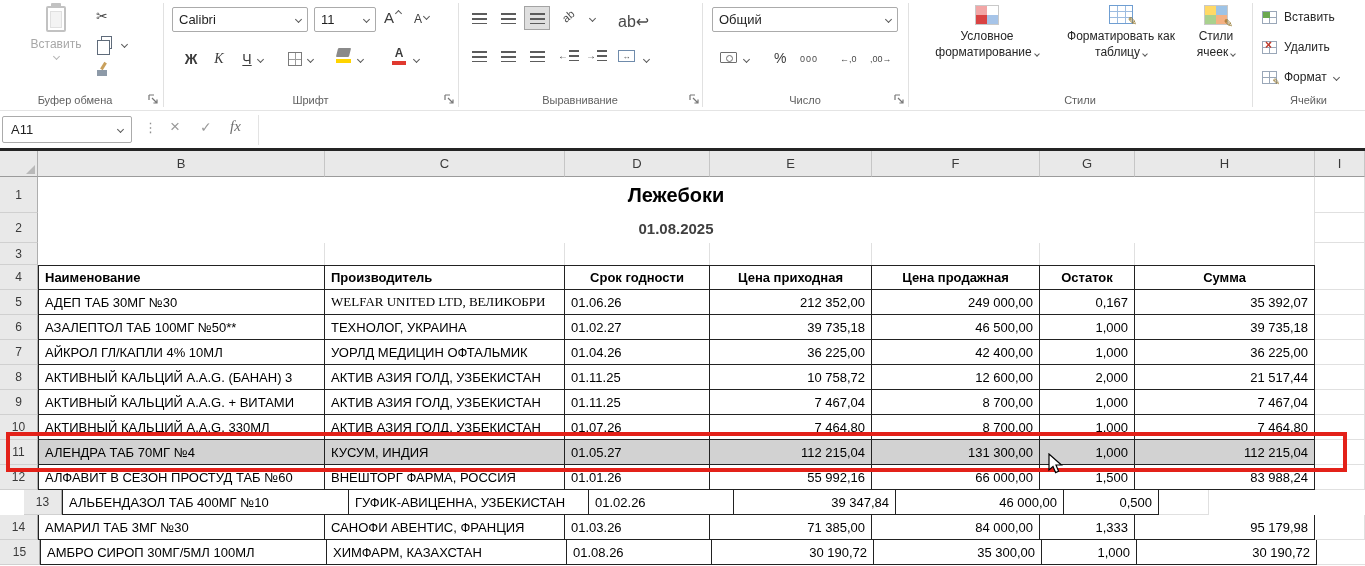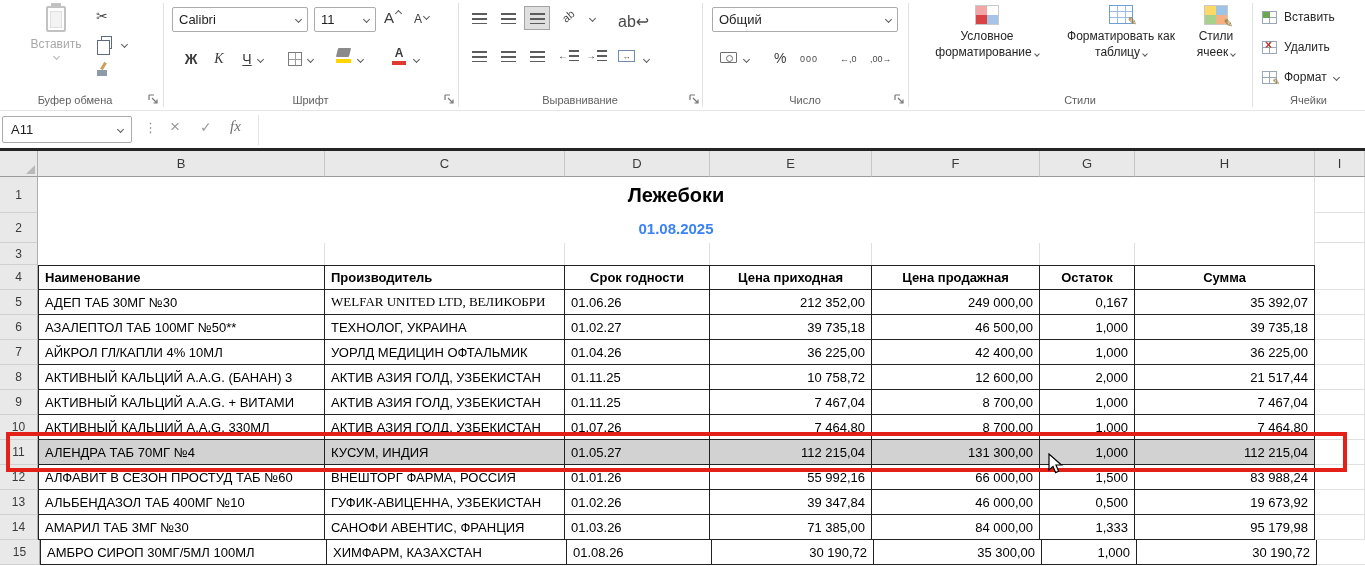--- a/index.html
+++ b/index.html
@@ -92,21 +92,21 @@
   .grid{position:absolute;top:151px;left:0;width:1365px;}
   .g-row{display:flex;}
   .g-gut{background:#e9e9e9;border-right:1px solid #aeaeae;border-bottom:1px solid #d0d0d0;display:flex;align-items:center;justify-content:center;font-size:12px;color:#3a3a3a;flex:none;}
   .g-ch{background:#e9e9e9;border-right:1px solid #c6c6c6;border-bottom:1px solid #9b9b9b;display:flex;align-items:center;justify-content:center;font-size:13px;color:#3a3a3a;flex:none;}
   .g-corner{background:#e9e9e9;border-right:1px solid #aeaeae;border-bottom:1px solid #9b9b9b;position:relative;flex:none;}
   .g-corner::after{content:'';position:absolute;right:2px;bottom:2px;border-left:9px solid rgba(0,0,0,0);border-bottom:9px solid #b9b9b9;}
   .g-light{border-right:1px solid #e0e0e0;border-bottom:1px solid #e0e0e0;flex:none;background:#fff;}
   .g-light.nb{border-bottom:none;}
   .g-merge{display:flex;align-items:center;justify-content:center;border-right:1px solid #e0e0e0;flex:none;background:#fff;white-space:nowrap;overflow:hidden;}
   .title{font-size:20px;font-weight:bold;color:#000;}
-  .subtitle{font-size:15px;font-weight:bold;color:#3b82f6;}
+  .subtitle{font-size:15px;font-weight:bold;color:#404040;}
   .g-td{border-right:1px solid #222;border-bottom:1px solid #222;display:flex;align-items:center;padding:0 6px;font-size:13px;white-space:nowrap;overflow:hidden;background:#fff;flex:none;color:#000;}
   .g-td.first{border-left:1px solid #222;}
   .g-td.th{border-top:1px solid #222;font-weight:bold;}
   .c-c{justify-content:center;}.c-l{justify-content:flex-start;}.c-r{justify-content:flex-end;}
   .g-td.sel{background:#d2d2d2;}
 
   .red-box{position:absolute;left:6px;top:432px;width:1341px;height:40px;border:4px solid #e32119;z-index:40;pointer-events:none;}
   .cursor{position:absolute;left:1048px;top:453px;z-index:50;pointer-events:none;}
 </style>
 </head>
@@ -414,29 +414,28 @@
       <div class="g-gut" style="width: 38px;">12</div>
       <div class="g-td c-l first" style="width: 287px;">АЛФАВИТ В СЕЗОН ПРОСТУД ТАБ №60</div>
       <div class="g-td c-l" style="width: 240px;">ВНЕШТОРГ ФАРМА, РОССИЯ</div>
       <div class="g-td c-l" style="width: 145px;">01.01.26</div>
       <div class="g-td c-r" style="width: 162px;">55 992,16</div>
       <div class="g-td c-r" style="width: 168px;">66 000,00</div>
       <div class="g-td c-r" style="width: 95px;">1,500</div>
       <div class="g-td c-r" style="width: 180px;">83 988,24</div>
       <div class="g-light" style="width: 50px;"></div>
     </div>
-    <div class="g-row" style="height: 25px;">
+    <div class="g-row" style="height: 25px; padding-left: 24px;">
       <div class="g-gut" style="width: 38px;">13</div>
       <div class="g-td c-l first" style="width: 287px;">АЛЬБЕНДАЗОЛ ТАБ 400МГ №10</div>
       <div class="g-td c-l" style="width: 240px;">ГУФИК-АВИЦЕННА, УЗБЕКИСТАН</div>
       <div class="g-td c-l" style="width: 145px;">01.02.26</div>
       <div class="g-td c-r" style="width: 162px;">39 347,84</div>
       <div class="g-td c-r" style="width: 168px;">46 000,00</div>
       <div class="g-td c-r" style="width: 95px;">0,500</div>
-      <div class="g-td c-r" style="width: 180px;">19 673,92</div>
       <div class="g-light" style="width: 50px;"></div>
     </div>
     <div class="g-row" style="height: 25px;">
       <div class="g-gut" style="width: 38px;">14</div>
       <div class="g-td c-l first" style="width: 287px;">АМАРИЛ ТАБ 3МГ №30</div>
       <div class="g-td c-l" style="width: 240px;">САНОФИ АВЕНТИС, ФРАНЦИЯ</div>
       <div class="g-td c-l" style="width: 145px;">01.03.26</div>
       <div class="g-td c-r" style="width: 162px;">71 385,00</div>
       <div class="g-td c-r" style="width: 168px;">84 000,00</div>
       <div class="g-td c-r" style="width: 95px;">1,333</div>

